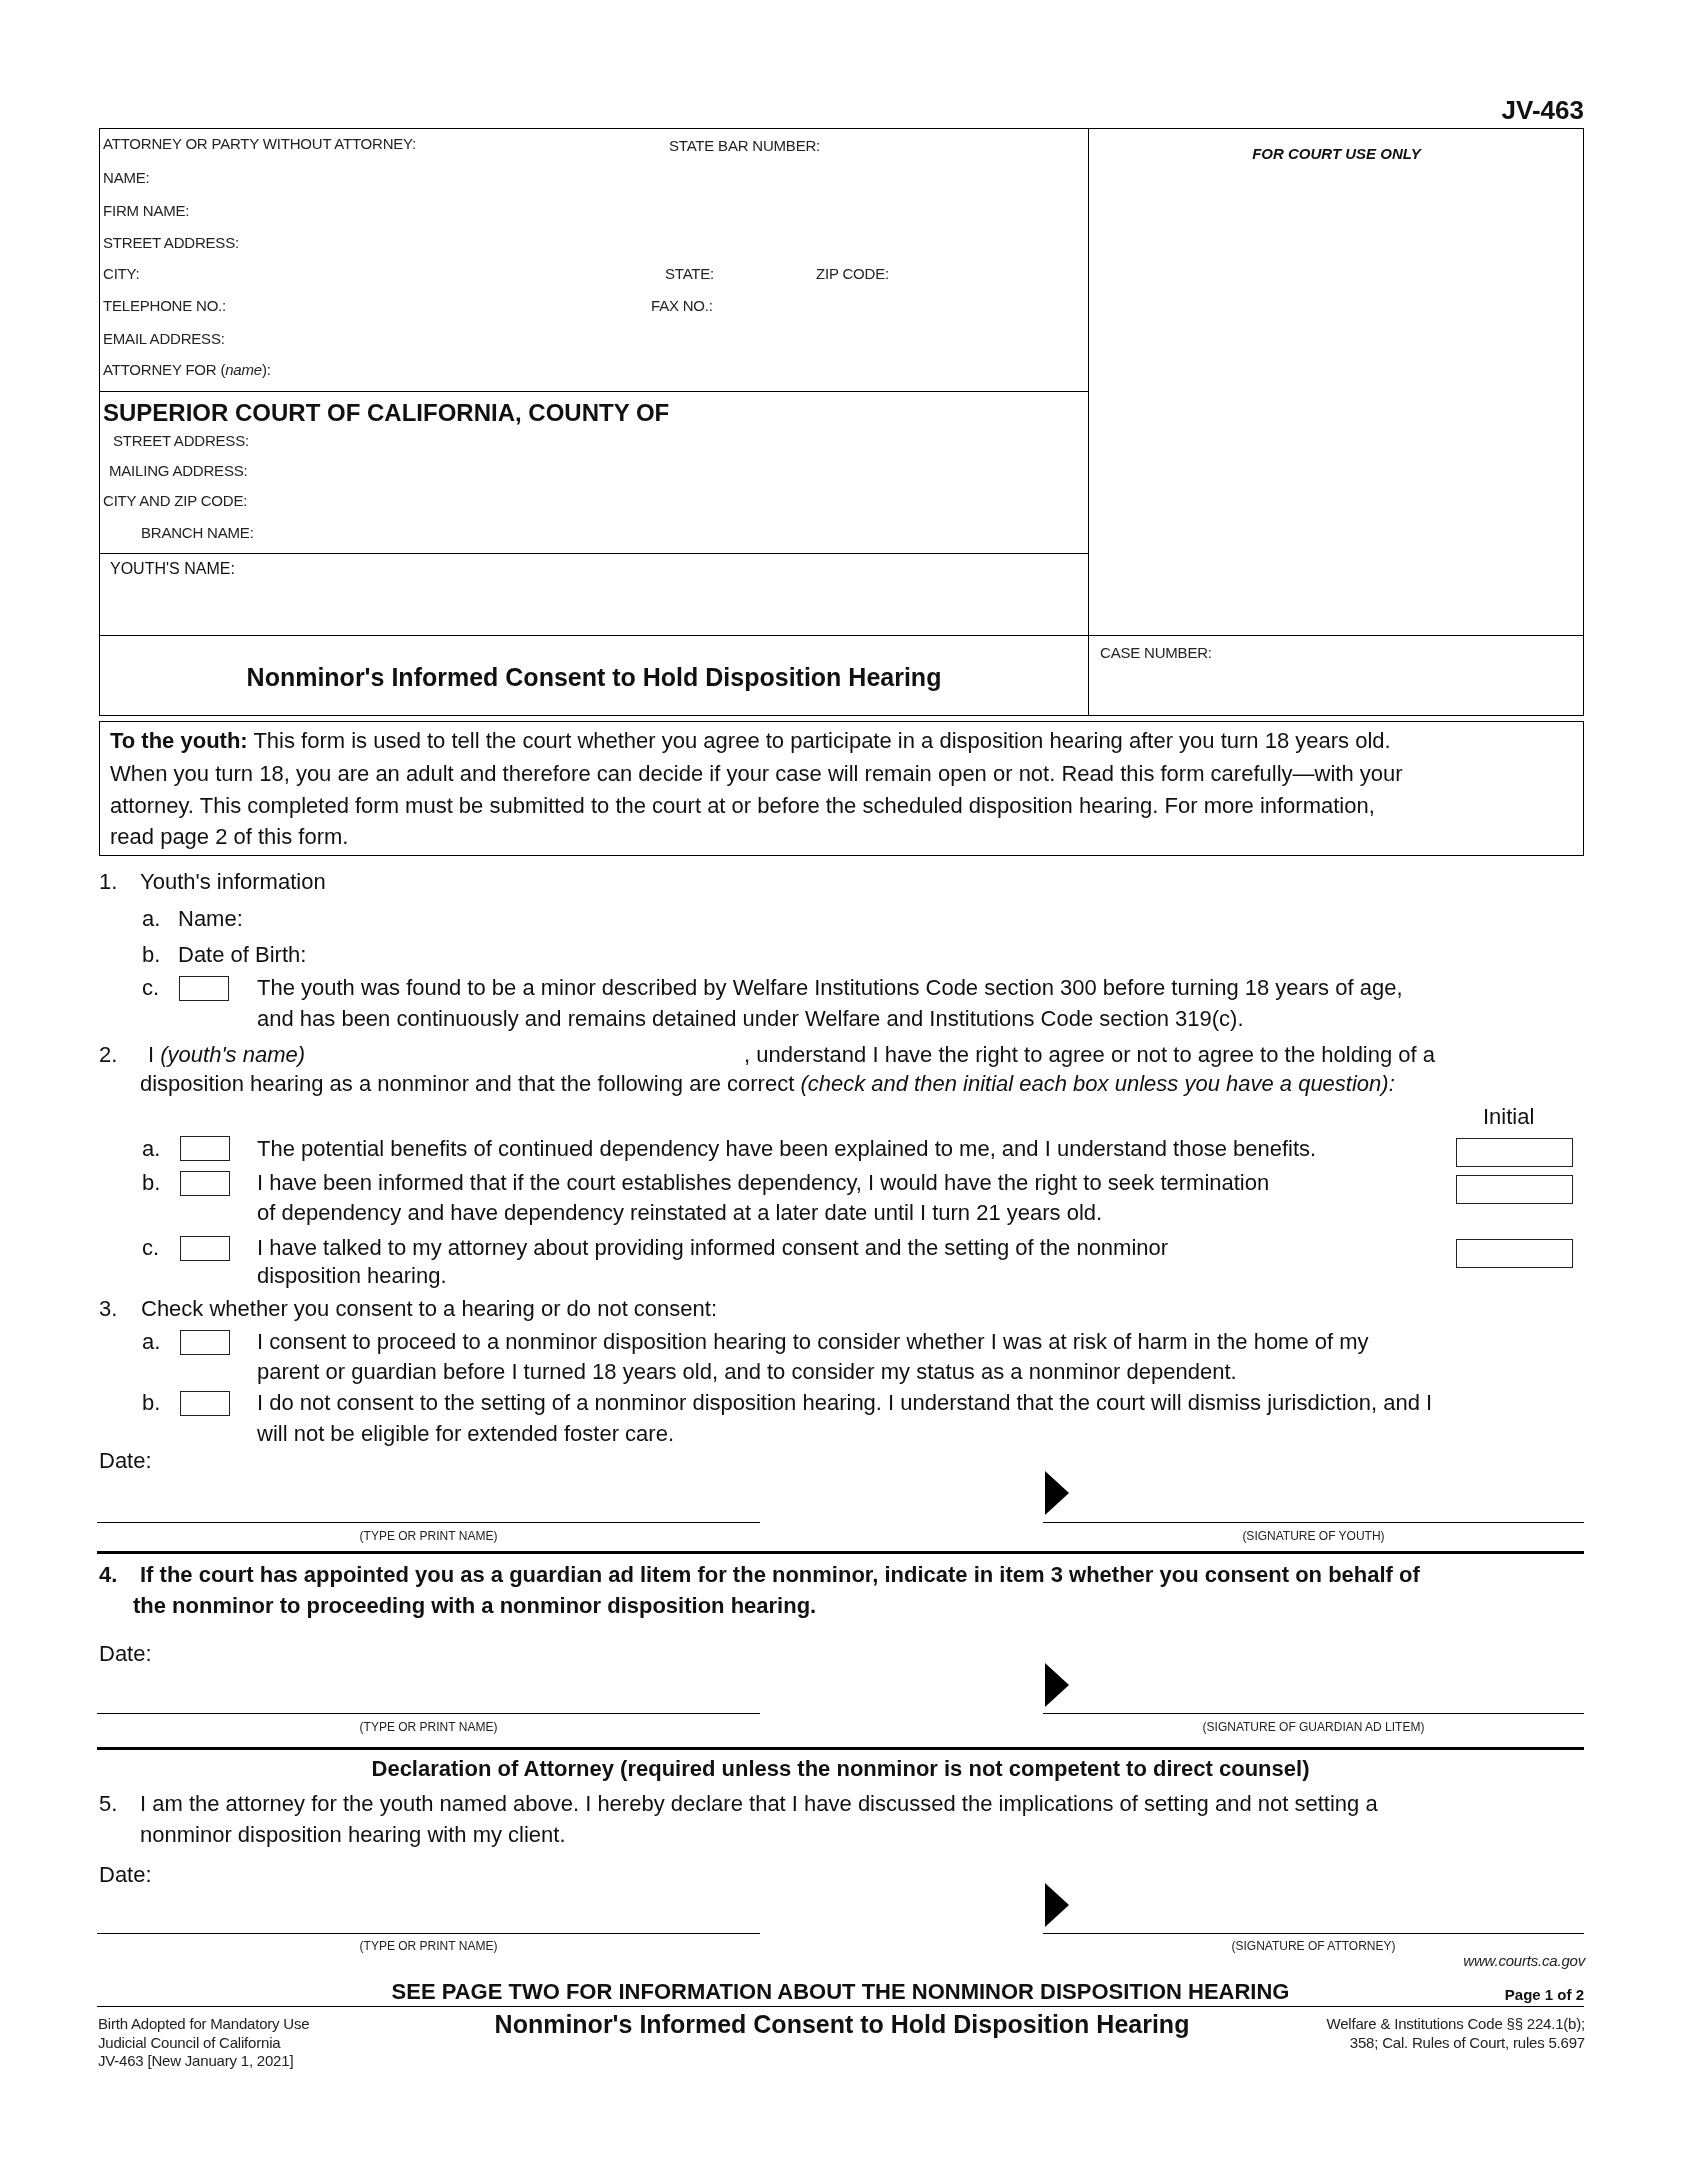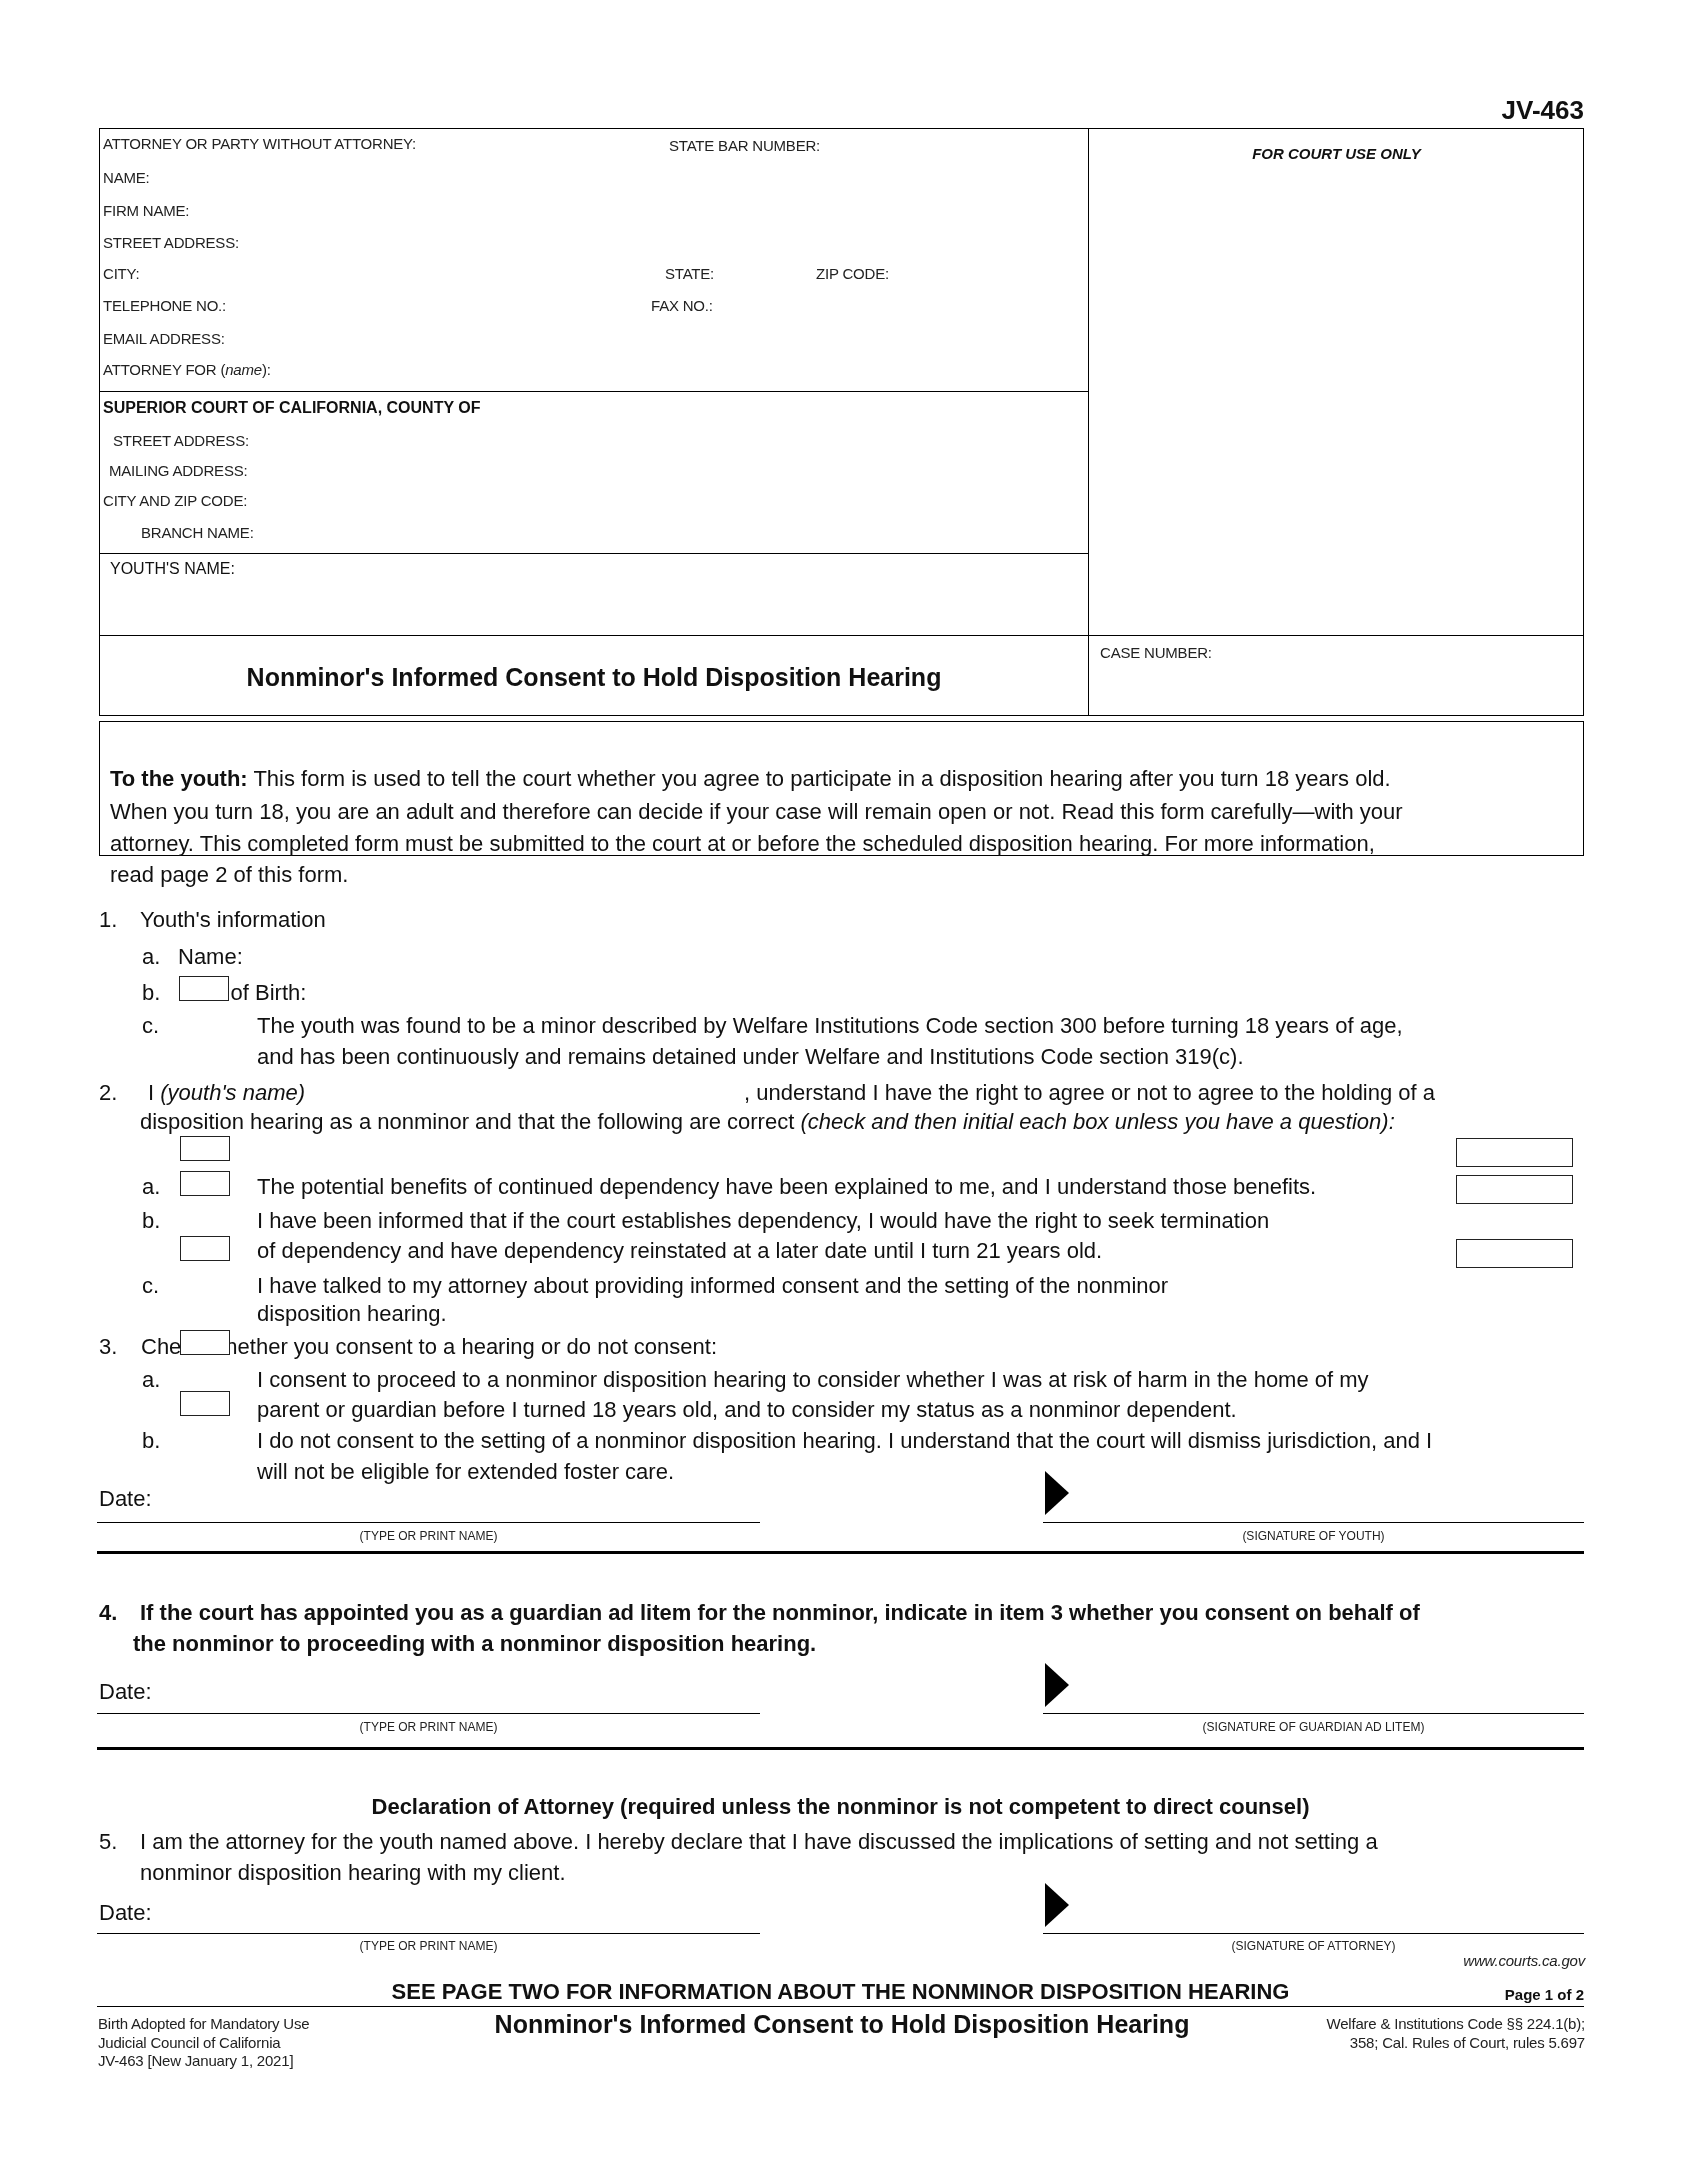--- a/index.html
+++ b/index.html
@@ -2,21 +2,21 @@
 <html><head>
 <meta charset="utf-8">
 <style>
   html, body { margin:0; padding:0; background:#ffffff; }
   body { width:1683px; height:2178px; position:relative; font-family:"Liberation Sans", sans-serif; color:#111; overflow:hidden; }
   .abs { position:absolute; white-space:nowrap; }
   .hl { position:absolute; height:0; border-top:1.5px solid #000; }
   .vl { position:absolute; width:0; border-left:1.5px solid #000; }
   .thick { border-top-width:3px; }
   .small { font-size:15px; color:#222; letter-spacing:-0.2px; }
-  .body { font-size:22px;margin-top:38px; }
+  .body { font-size:22px; }
   .bold { font-weight:bold; }
   .ital { font-style:italic; }
   .cb { position:absolute; width:50px; height:25px; border:1.3px solid #222; background:#fff; box-sizing:border-box; }
   .init { position:absolute; width:117px; height:29px; border:1.3px solid #222; background:#fff; box-sizing:border-box; }
   .arrow { position:absolute; width:0; height:0; border-top:22px solid transparent; border-bottom:22px solid transparent; border-left:24px solid #000; }
   .sigcap { font-size:12px; color:#222; text-align:center; }
   .field { position:absolute; border:none; background:transparent; outline:none; }
 </style>
 </head>
 <body>
@@ -62,21 +62,21 @@
     <div class="abs small" style="left:103px; top:330px;">EMAIL ADDRESS:</div>
     <input class="field" style="left: 248px; top: 326px; width: 832px; height: 22px;">
 
     <div class="abs small" style="left:103px; top:361px;"><span>ATTORNEY FOR (</span><span class="ital">name</span><span>):</span></div>
     <input class="field" style="left: 297px; top: 357px; width: 782px; height: 22px;">
   </div>
 
   <div class="abs ital bold" style="left:1089px; top:145px; width:495px; text-align:center; font-size:15px;">FOR COURT USE ONLY</div>
 
   <div>
-    <div class="abs bold" style="left:103px; top:399px; font-size:16px;">SUPERIOR COURT OF CALIFORNIA, COUNTY OF</div>
+    <div class="abs bold" style="left:103px; top:399px; font-size:24px;">SUPERIOR COURT OF CALIFORNIA, COUNTY OF</div>
     <input class="field" style="left: 634px; top: 398px; width: 446px; height: 24px;">
     <div class="abs small" style="left:113px; top:432px;">STREET ADDRESS:</div>
     <input class="field" style="left: 277px; top: 428px; width: 802px; height: 22px;">
     <div class="abs small" style="left:109px; top:462px;">MAILING ADDRESS:</div>
     <input class="field" style="left: 277px; top: 458px; width: 802px; height: 22px;">
     <div class="abs small" style="left:103px; top:492px;">CITY AND ZIP CODE:</div>
     <input class="field" style="left: 277px; top: 488px; width: 802px; height: 22px;">
     <div class="abs small" style="left:141px; top:524px;">BRANCH NAME:</div>
     <input class="field" style="left: 277px; top: 520px; width: 802px; height: 22px;">
   </div>

